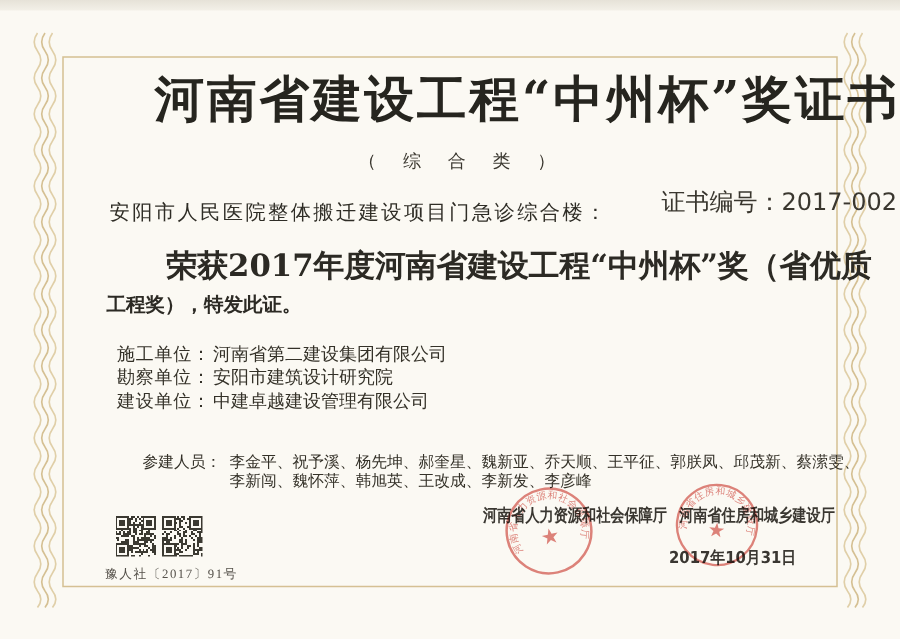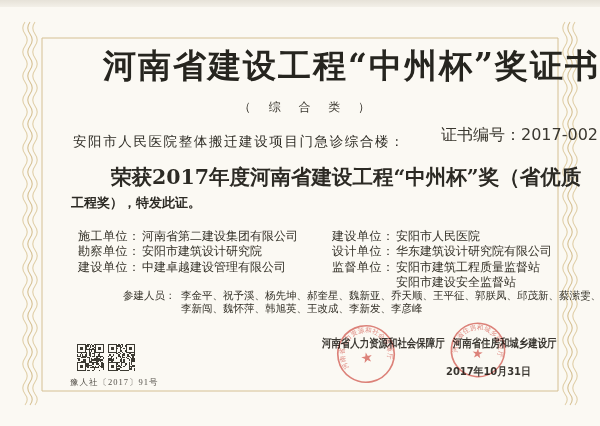--- a/index.html
+++ b/index.html
@@ -22,22 +22,22 @@
   .recipient{left:73px;top:133px;font-size:13.5px;letter-spacing:1.6px;
          color:#2f2d26;}
   .award1{left:111px;top:163px;font-size:20.5px;font-weight:700;color:#2c2a24;text-align:center;}
   .award2{left:71px;top:194px;font-size:13px;font-weight:700;color:#2c2a24;}
 
   .units{font-size:12px;color:#343128;line-height:15.4px;}
   .units-left{left:78px;top:229px;}
   .units-right{left:332px;top:229px;}
   .ulabel{display:inline-block;width:64px;letter-spacing:0.5px;}
 
-  .participants{left:95px;top:289px;font-size:10.5px;color:#343128;
-         line-height:13px;display:flex;margin-left:28px;}
+  .participants{left:95px;top:302px;font-size:10.5px;color:#343128;
+         line-height:13px;display:flex;}
   .plabel{display:inline-block;width:58px;flex:0 0 58px;}
 
   .agencies{left:322px;top:336px;font-size:11.5px;font-weight:700;color:#3a3731;
          transform:scaleX(0.82);transform-origin:left top;}
   .agencies span{margin-right:10px;}
   .issue-date{left:446px;top:364px;font-size:11px;font-weight:700;color:#3a3731;
          transform:scaleX(0.9);transform-origin:left top;
          font-family:"DejaVu Sans","Liberation Sans",sans-serif;}
 
   .qr{position:absolute;top:344px;width:27px;height:27px;}
@@ -81,26 +81,20 @@
 
   <div class="abs award1">荣获2017年度河南省建设工程“中州杯”奖（省优质</div>
   <div class="abs award2">工程奖），特发此证。</div>
 
   <div class="abs units units-left">
     <div><span class="ulabel">施工单位：</span><span>河南省第二建设集团有限公司</span></div>
     <div><span class="ulabel">勘察单位：</span><span>安阳市建筑设计研究院</span></div>
     <div><span class="ulabel">建设单位：</span><span>中建卓越建设管理有限公司</span></div>
   </div>
 
-  <div class="abs units units-right">
-    <div><span class="ulabel">建设单位：</span><span>安阳市人民医院</span></div>
-    <div><span class="ulabel">设计单位：</span><span>华东建筑设计研究院有限公司</span></div>
-    <div><span class="ulabel">监督单位：</span><span>安阳市建筑工程质量监督站</span></div>
-    <div><span class="ulabel"></span><span>安阳市建设安全监督站</span></div>
-  </div>
 
   <div class="abs participants">
     <span class="plabel">参建人员：</span>
     <span>
       <div>李金平、祝予溪、杨先坤、郝奎星、魏新亚、乔天顺、王平征、郭朕凤、邱茂新、蔡潆雯、</div>
       <div>李新闯、魏怀萍、韩旭英、王改成、李新发、李彦峰</div>
     </span>
   </div>
 
   <svg class="qr qr1" viewBox="0 0 21 21" shape-rendering="crispEdges">

